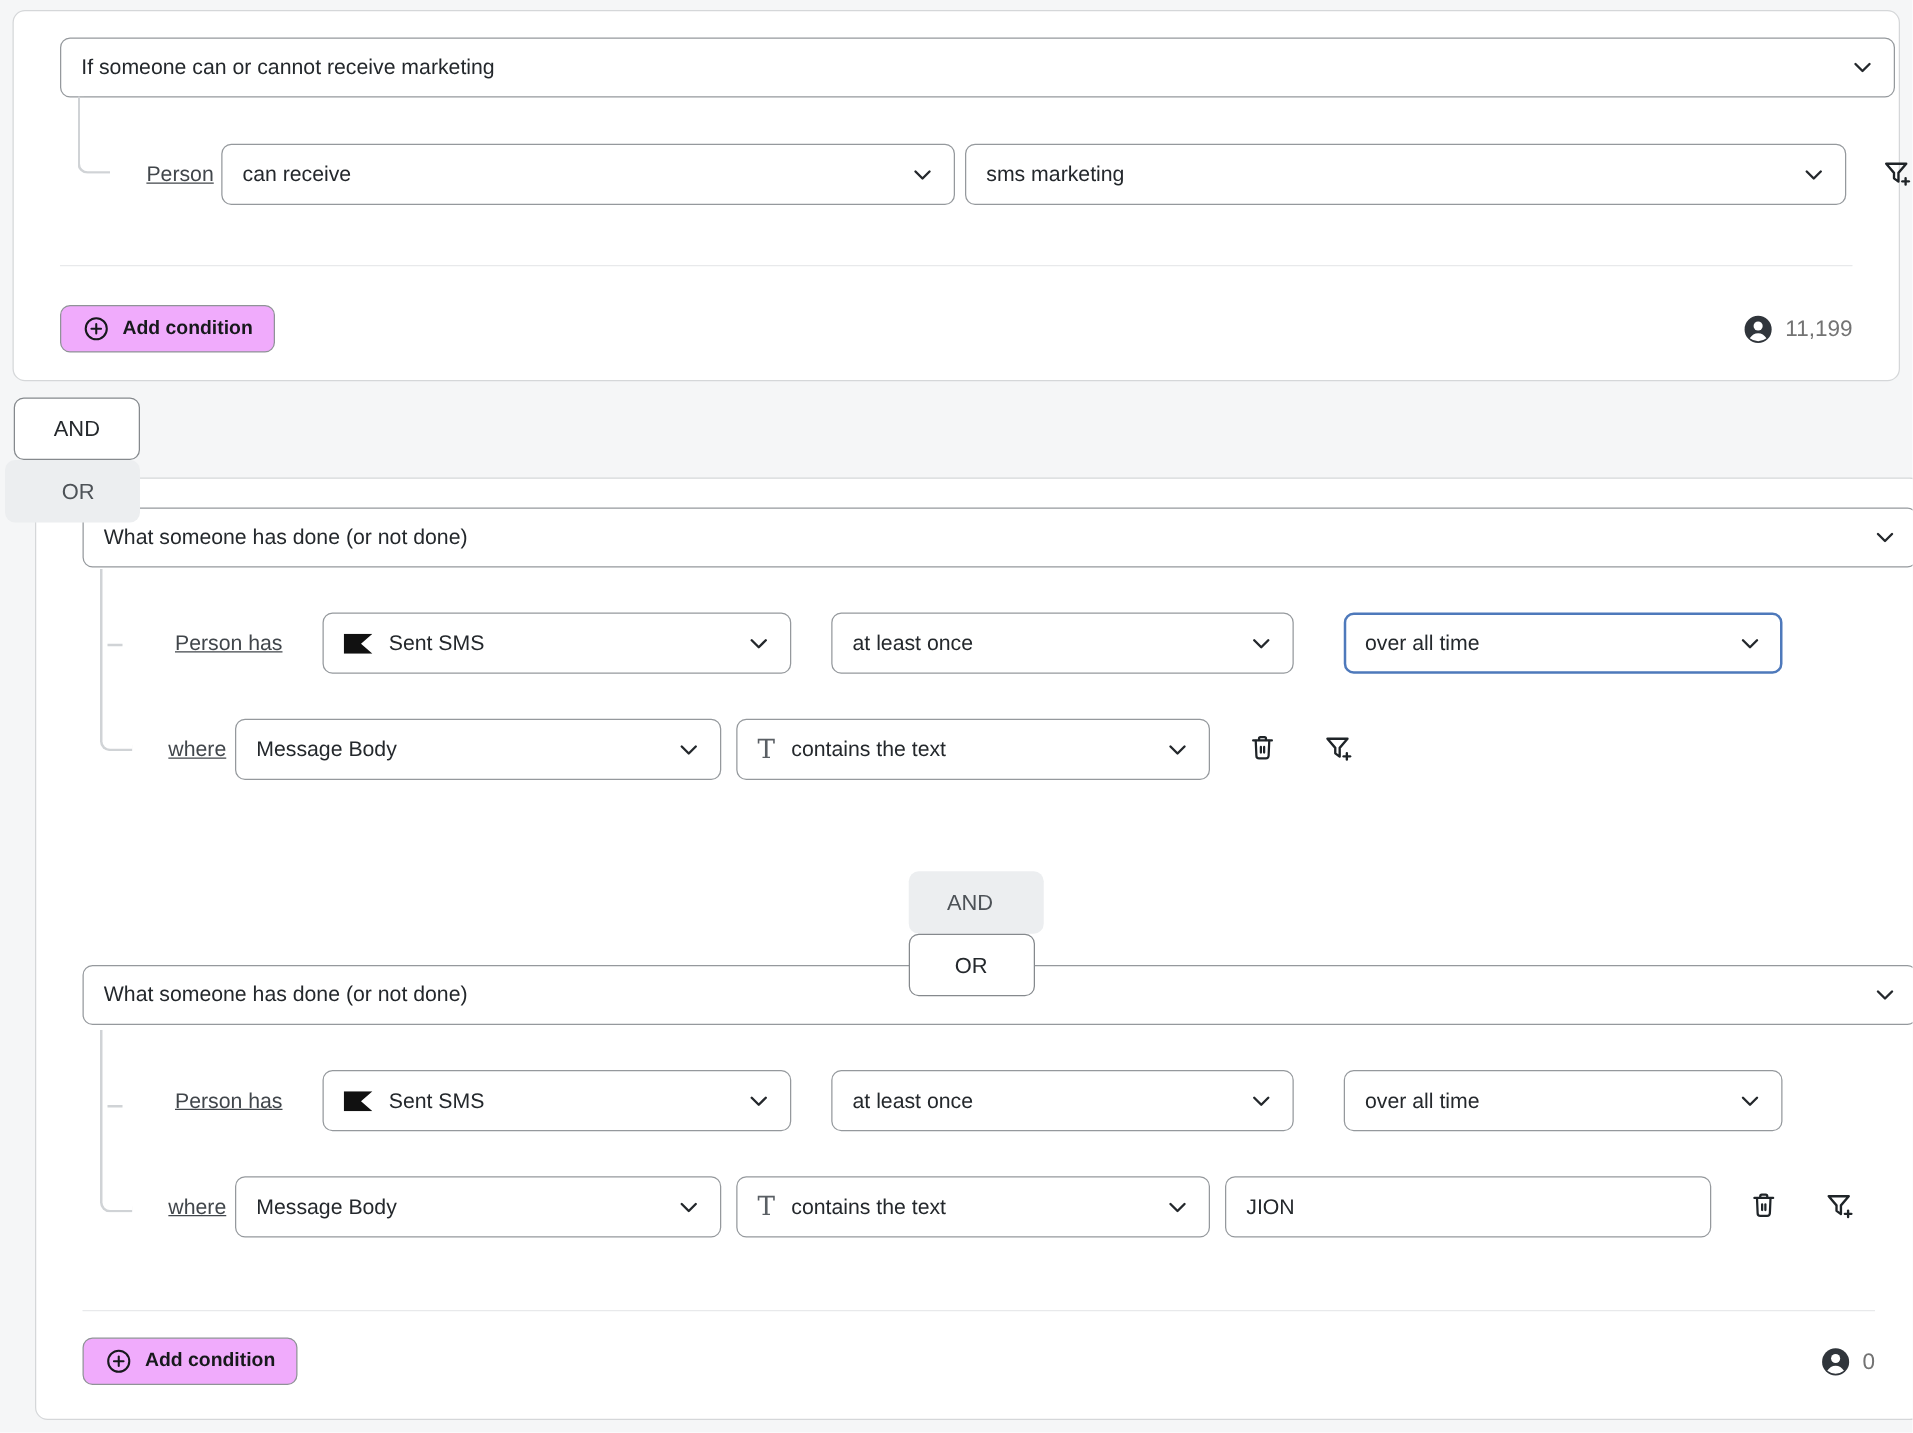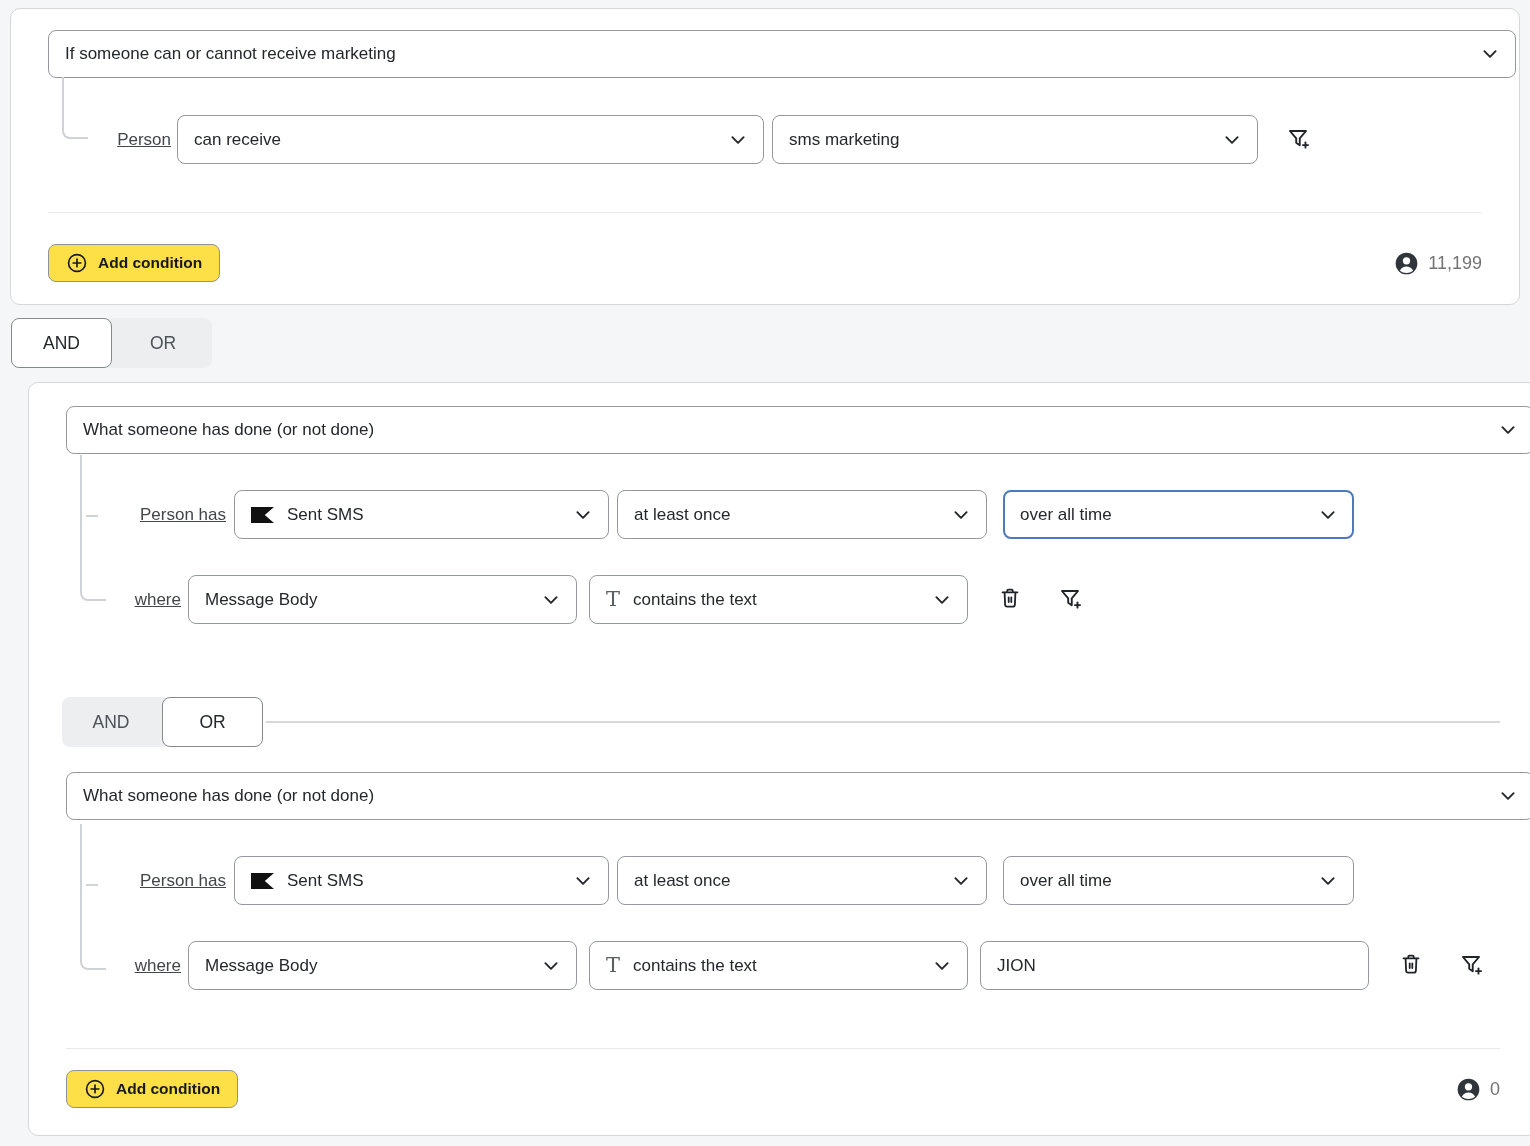--- a/index.html
+++ b/index.html
@@ -64,66 +64,66 @@
 
   
   #c1-main   { margin-top:21px; }
   #c1-person { margin-top:37px; height:49px; }
   #c1-person .label { width:123px; margin-right:6px; }
   #c1-divider { margin:48px 37px 0 37px; height:1px; background:#e8e9eb; }
   #c1-footer { margin-top:31px; height:38px; justify-content:space-between; }
 
   
   #c2-mainA   { margin-top:23px; }
-  .action-row { margin-top:36px; height:49px; }
+  .action-row { margin-top:36px; height:49px;gap:24px; }
   .action-row .label { width:160px; margin-right:8px; }
   .where-row  { margin-top:36px; height:49px; }
   .where-row .label { width:115px; margin-right:7px; }
   #c2-toggle-row { margin-top:73px; height:50px; margin-left:33px; }
   #c2-mainB  { margin-top:25px; }
   #c2-divider { margin:58px 37px 0 37px; height:1px; background:#e8e9eb; }
   #c2-footer { margin-top:21px; height:38px; justify-content:space-between; }
 
   .dd.event { width:375px; }
   .dd.freq  { width:370px; margin-left:8px; }
   .dd.time  { width:351px; margin-left:16px; }
   .dd.field { width:389px; }
   .dd.oper  { width:379px; margin-left:12px; }
   .where-row .txt { margin-left:12px; }
   .where-row .iconbtn.trash { margin-left:29px; }
   .where-row .iconbtn.filter { margin-left:34px; }
   .row .iconbtn.trash-main { margin-left:27px; }
   .row .iconbtn.copy-main { margin-left:33px; }
   #c1-person .iconbtn.filter { margin-left:27px; }
   .dd.verb { width:587px; }
-  .dd.channel { width:486px; margin-left:8px;align-items:center; }
-
-  
-  .seg { display:flex; align-items:center; }
+  .dd.channel { width:705px; margin-left:8px;align-items:center; }
+
+  
+  .seg { display:flex; align-items:center;flex-direction:column; }
   .seg-on {
     width:101px; height:50px; background:#fff;
     border:1px solid #85898d; border-radius:8px;
     display:flex; align-items:center; justify-content:center;
     font-size:17.5px; color:#24282c; position:relative; z-index:2; cursor:pointer;
     flex-shrink:0;
   }
   .seg-off {
     width:108px; height:50px; background:#eceef0; border-radius:8px;
     display:flex; align-items:center; justify-content:center;
     font-size:17.5px; color:#4d5257; cursor:pointer; flex-shrink:0;
   }
   #toggle-outer { position:absolute; left:11px; top:318px; }
   #toggle-outer .seg-off { margin-left:-8px; padding-left:10px; z-index:1; }
   #c2-toggle-row .seg-off { padding-right:10px; }
   #c2-toggle-row .seg-on { margin-left:-8px; }
   .toggle-line { flex:1; border-top:2px solid #d6d8da; height:0; margin-left:3px; }
 
   
   .add-btn {
-    height:38px; background:#fde047; border:1px solid #8f9397; border-radius:8px;
+    height:38px; background:#f0abfc; border:1px solid #8f9397; border-radius:8px;
     display:flex; align-items:center; gap:10px; padding:0 17px;
     font-size:15.5px; font-weight:bold; color:#17191c;
     font-family:"Liberation Sans", sans-serif; cursor:pointer;
   }
   .count { display:flex; align-items:center; gap:9px; font-size:18px; color:#737373; }
 
   .flag { width:23px; height:16px; margin-right:13px; flex-shrink:0; }
   .t-glyph {
     font-family:"DejaVu Serif", serif; font-size:21px; color:#5a5f64;
     margin-right:13px; line-height:1; flex-shrink:0;

